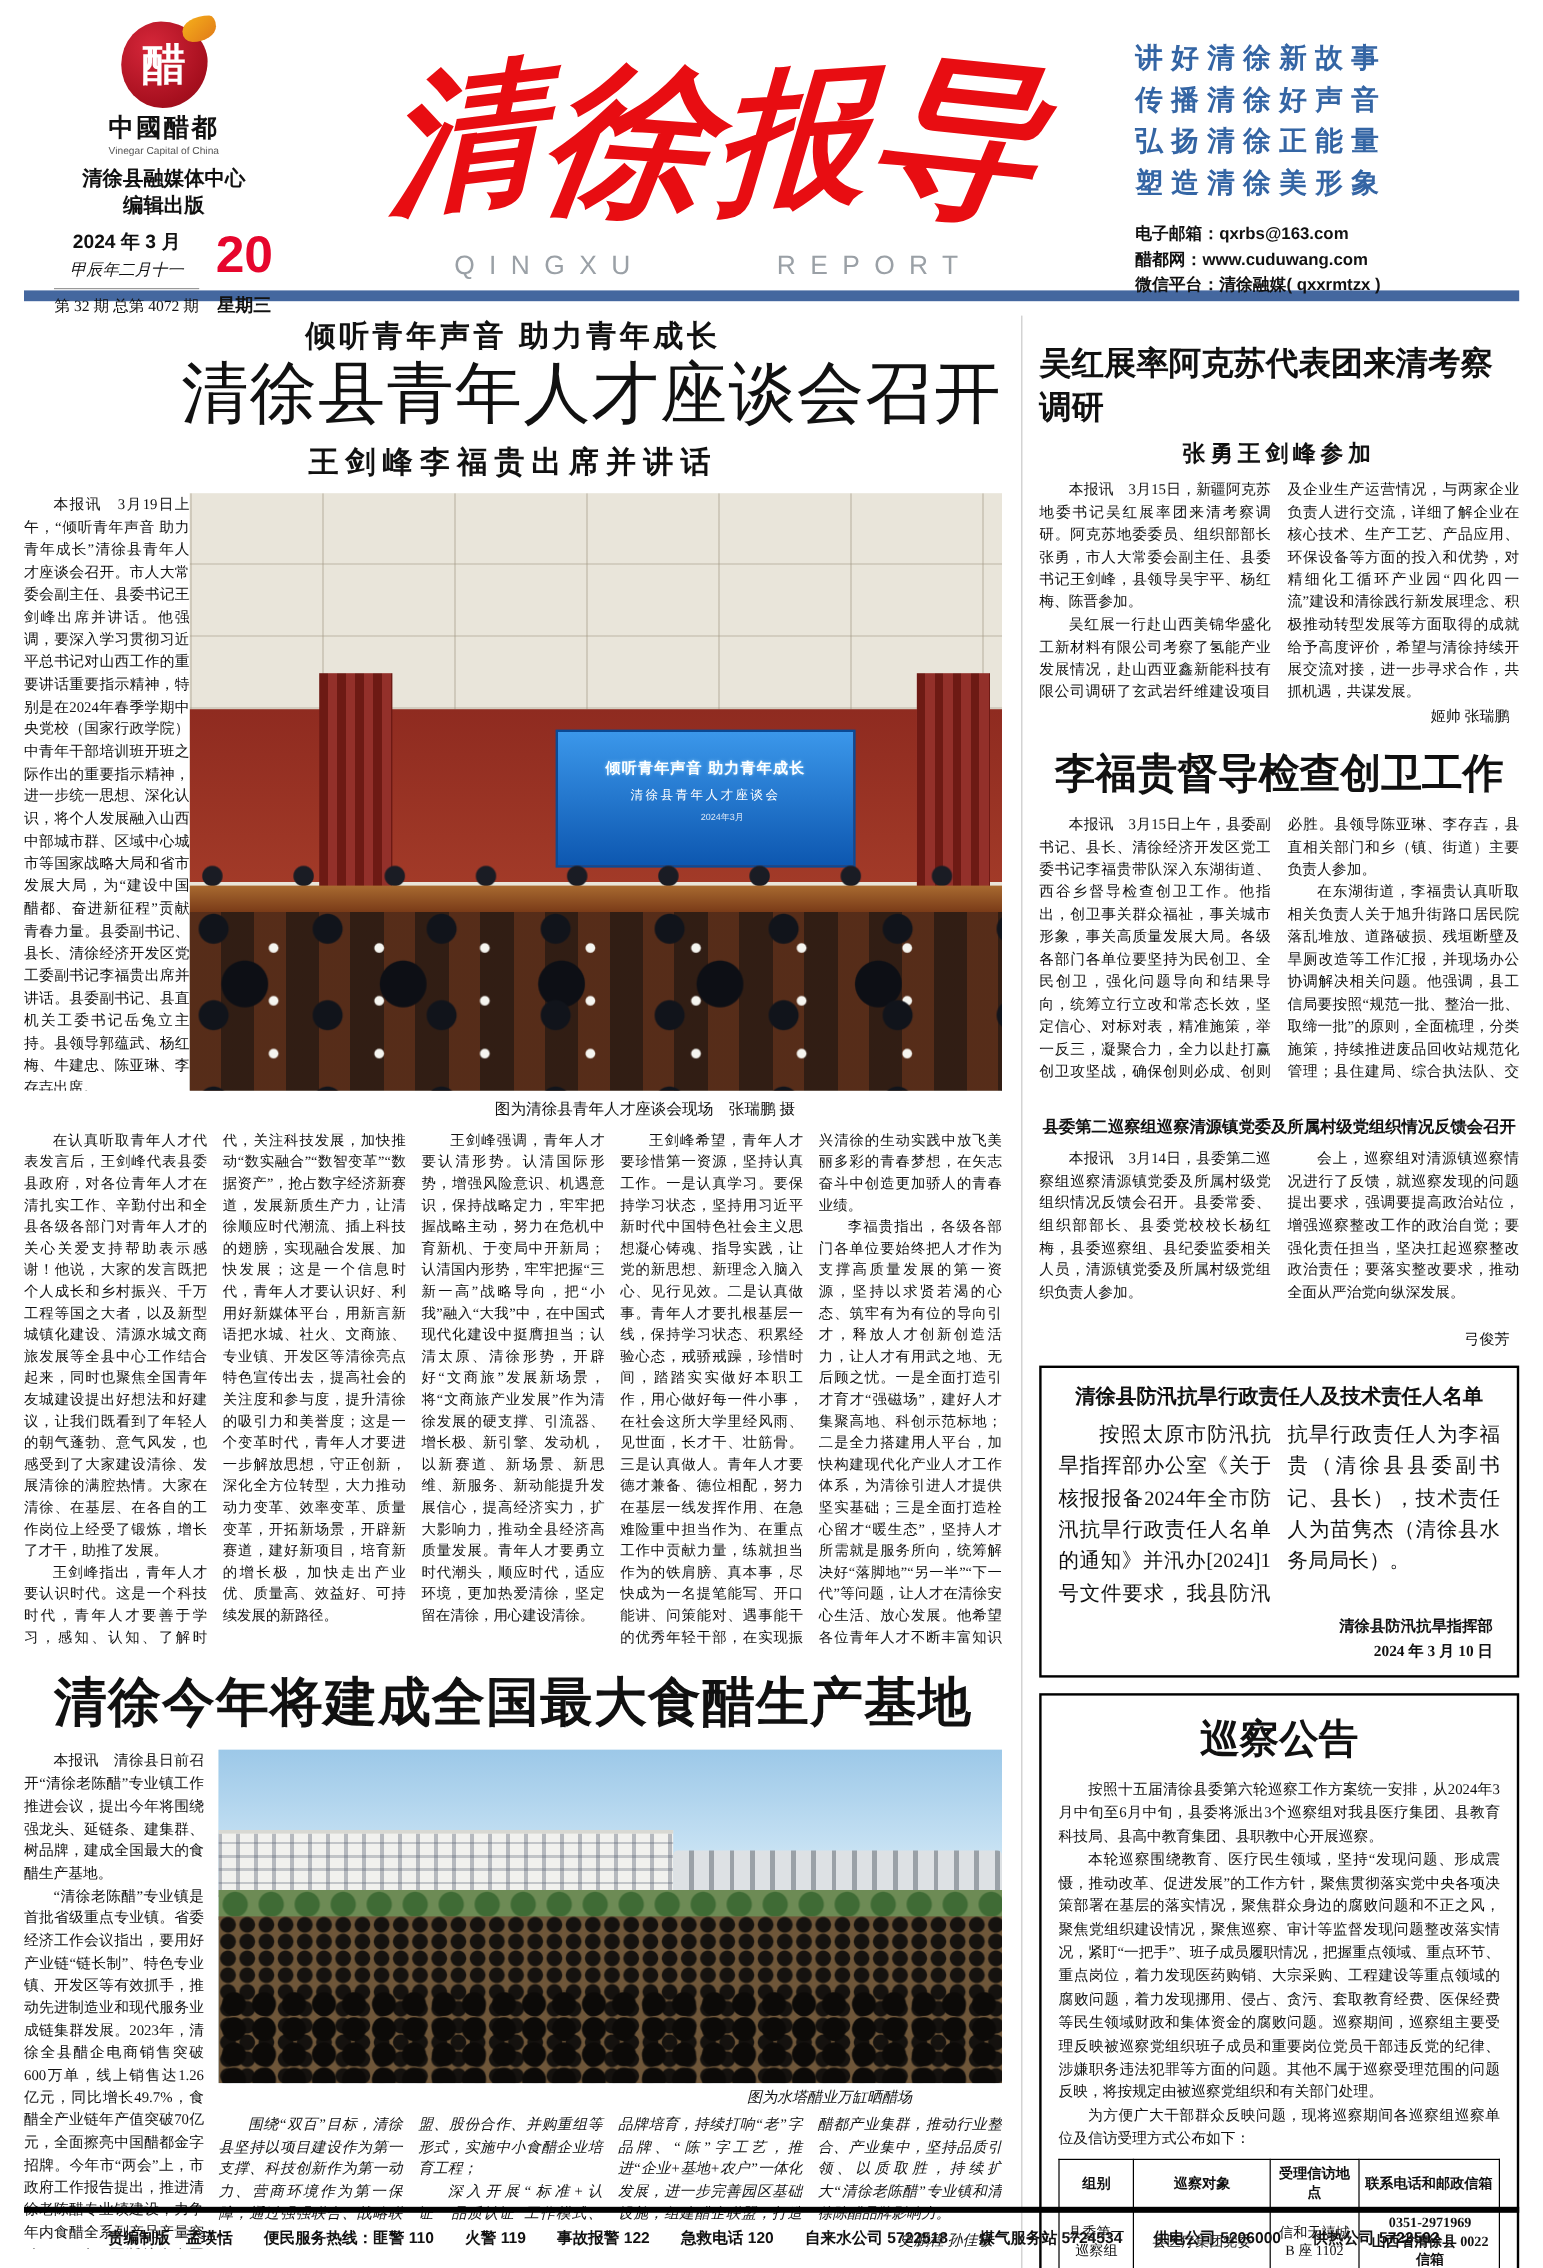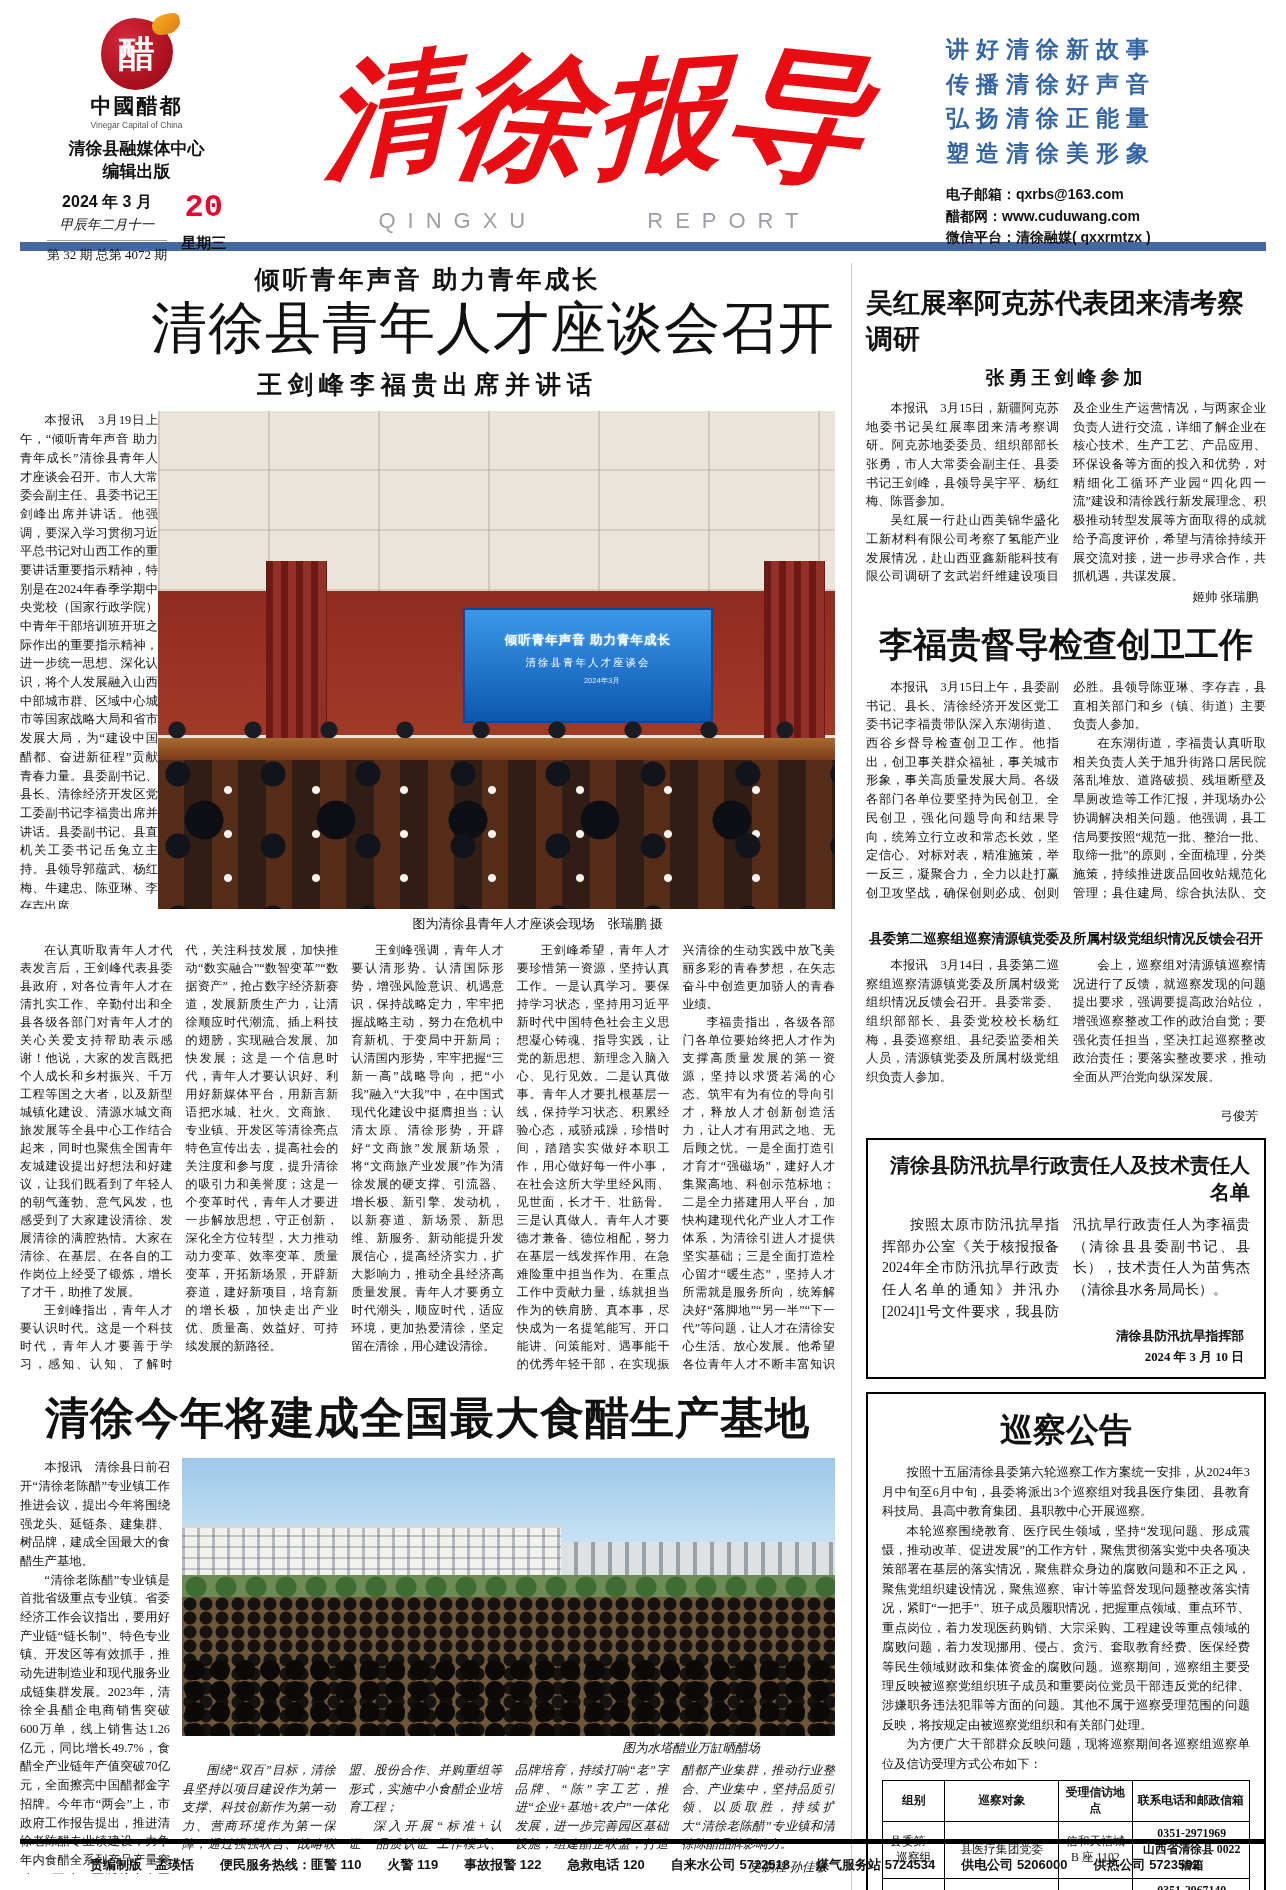--- a/index.html
+++ b/index.html
@@ -17,21 +17,21 @@
           background:linear-gradient(135deg,#f6b21b,#e07818); border-radius:80% 20% 70% 30%/60% 40% 60% 40%; }
   .brand { font-size:21px; font-weight:bold; font-family:"DejaVu Serif", serif; letter-spacing:2px; }
   .brand-en { font-size:8.5px; color:#555; margin-bottom:8px; font-family:"Liberation Sans", sans-serif; }
   .pub { font-size:17px; font-weight:bold; line-height:1.35; font-family:"Liberation Sans", sans-serif; }
   .dateblock { display:flex; margin-top:8px; align-items:flex-start; justify-content:center; gap:14px; }
   .date-col { text-align:center; }
   .d-date { font-size:16px; font-weight:bold; font-family:"Liberation Sans", sans-serif; }
   .d-lunar { font-size:13.5px; font-style:italic; margin-top:3px; }
   .d-issue { font-size:13px; margin-top:6px; border-top:1px solid #999; padding-top:5px; }
   .day-col { text-align:center; }
-  .d-day { font-size:32px; font-weight:900; color:#e6062d; font-family:Liberation Mono, monospace; line-height:1; }
+  .d-day { font-size:43px; font-weight:900; color:#e6062d; font-family:Liberation Sans, sans-serif; line-height:1; }
   .d-week { font-size:15px; font-weight:bold; margin-top:10px; font-family:"Liberation Sans", sans-serif; }
   .mh-center { flex:1; position:relative; text-align:center; }
   .calli { padding-top:2px; white-space:nowrap; }
   .calli span { display:inline-block; color:#e80d12; font-family:"DejaVu Serif", serif; font-weight:bold; font-style:italic; }
   .calli .c0 { font-size:128px; transform:rotate(-7deg) skewX(-6deg); }
   .calli .c1 { font-size:138px; transform:rotate(4deg) skewX(-4deg) translateY(6px); }
   .calli .c2 { font-size:126px; transform:rotate(-4deg) skewX(-7deg); }
   .calli .c3 { font-size:140px; transform:rotate(6deg) skewX(-3deg) translateY(4px); }
   .title-en { position:absolute; bottom:4px; left:0; right:0; display:flex; justify-content:center; gap:110px;
               color:#9aa0a6; font-size:22px; letter-spacing:12px; font-family:"Liberation Sans", sans-serif; }
@@ -77,22 +77,22 @@
   .col2 { column-count:2; column-gap:14px; font-size:12.3px; line-height:1.52; overflow:hidden; }
   .h-a2 { height:188px; }
   .h-a3 { height:238px; }
   .h-a4 { height:150px; }
   .headline3 { font-size:34px; font-weight:900; text-align:center; font-family:"Liberation Sans", sans-serif; margin:16px 0 10px; }
   .headline4 { font-size:13.6px; font-weight:900; text-align:center; font-family:"Liberation Sans", sans-serif;
                white-space:nowrap; margin:14px 0 8px; }
 
   
   .box { border:2.5px solid #000; margin-top:13px; padding:10px 14px; }
-  .flood-title { font-size:20px; font-weight:900; text-align:right; font-family:Liberation Sans, sans-serif; margin:2px 0 8px; }
-  .flood-body { column-count:2; column-gap:14px; font-size:14px; line-height:1.55; }
+  .flood-title { font-size:17px; font-weight:900; text-align:center; font-family:Liberation Sans, sans-serif; margin:2px 0 8px; }
+  .flood-body { column-count:2; column-gap:14px; font-size:17px; line-height:1.55; }
   .flood-body p { text-indent:2em; }
   .sig { text-align:right; font-size:12.8px; font-weight:bold; line-height:1.6; margin-top:4px; padding-right:6px; }
   .insp-title { font-size:33px; font-weight:900; text-align:center; font-family:"Liberation Sans", sans-serif; margin:4px 0 10px; }
   .insp-p { font-size:12.3px; line-height:1.58; text-indent:2em; text-align:justify; }
   table.insp { width:100%; border-collapse:collapse; margin:6px 0 8px; }
   table.insp th, table.insp td { border:1.5px solid #000; font-size:11.8px; padding:4px 4px; text-align:center; line-height:1.35; }
   table.insp td.ltext { text-align:center; padding-left:6px;font-weight:bold; }
 
   
   .photo1 { flex:1; position:relative; overflow:hidden; background:#e9e5da; }

